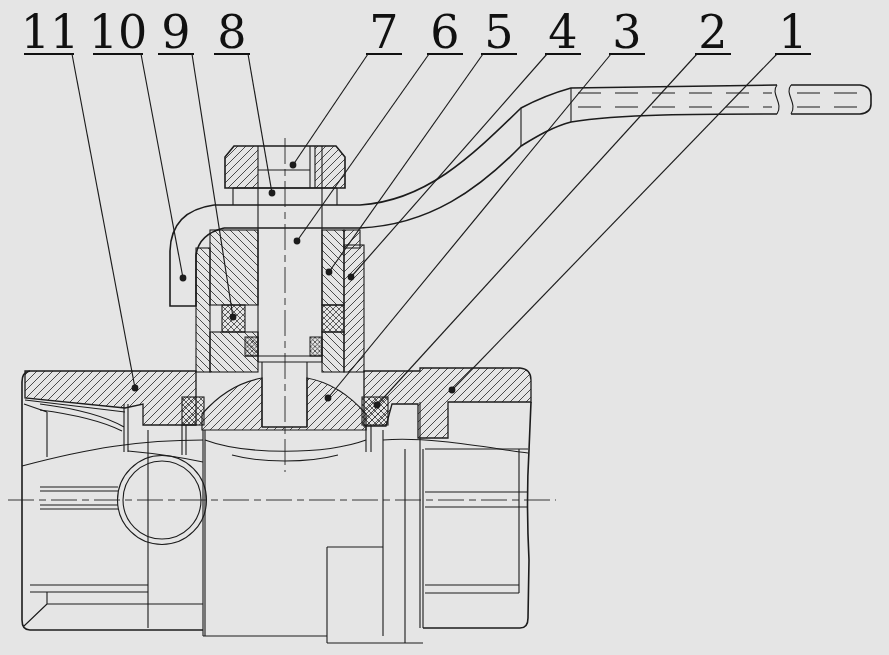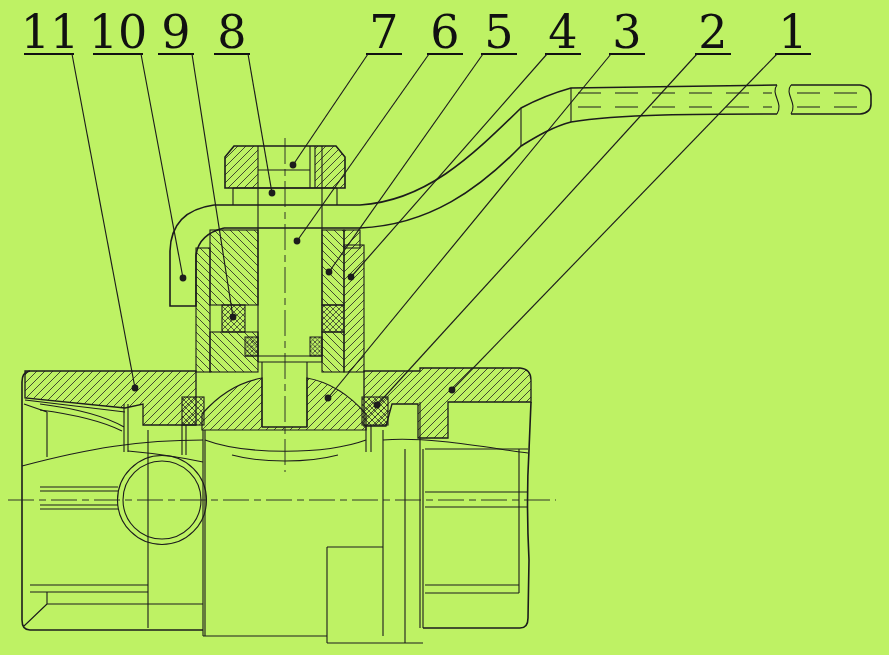--- a/index.html
+++ b/index.html
@@ -1,16 +1,16 @@
 <!DOCTYPE html>
 <html><head>
 <meta charset="utf-8">
 <style>
   html,body{margin:0;padding:0;background:#ffffff;}
-  .stage{position:relative;width:889px;height:655px;background:#bef264;overflow:hidden;}
+  .stage{position:relative;width:889px;height:655px;background:#e5e5e5;overflow:hidden;}
   svg{display:block}
   .num{font-family:"DejaVu Serif","Liberation Serif",serif;font-size:46px;fill:#111;}
   .thin{stroke:#1c1c1c;stroke-width:1.1;fill:none;}
   .thick{stroke:#1c1c1c;stroke-width:1.6;fill:none;}
   .leader{stroke:#1c1c1c;stroke-width:1.15;fill:none;}
   .cl{stroke:#222;stroke-width:0.9;fill:none;stroke-dasharray:26 5 7 5;}
   .hdash{stroke:#1c1c1c;stroke-width:1.1;fill:none;stroke-dasharray:23 14;}
   .uline{stroke:#111;stroke-width:2.2;}
 </style>
 </head>

